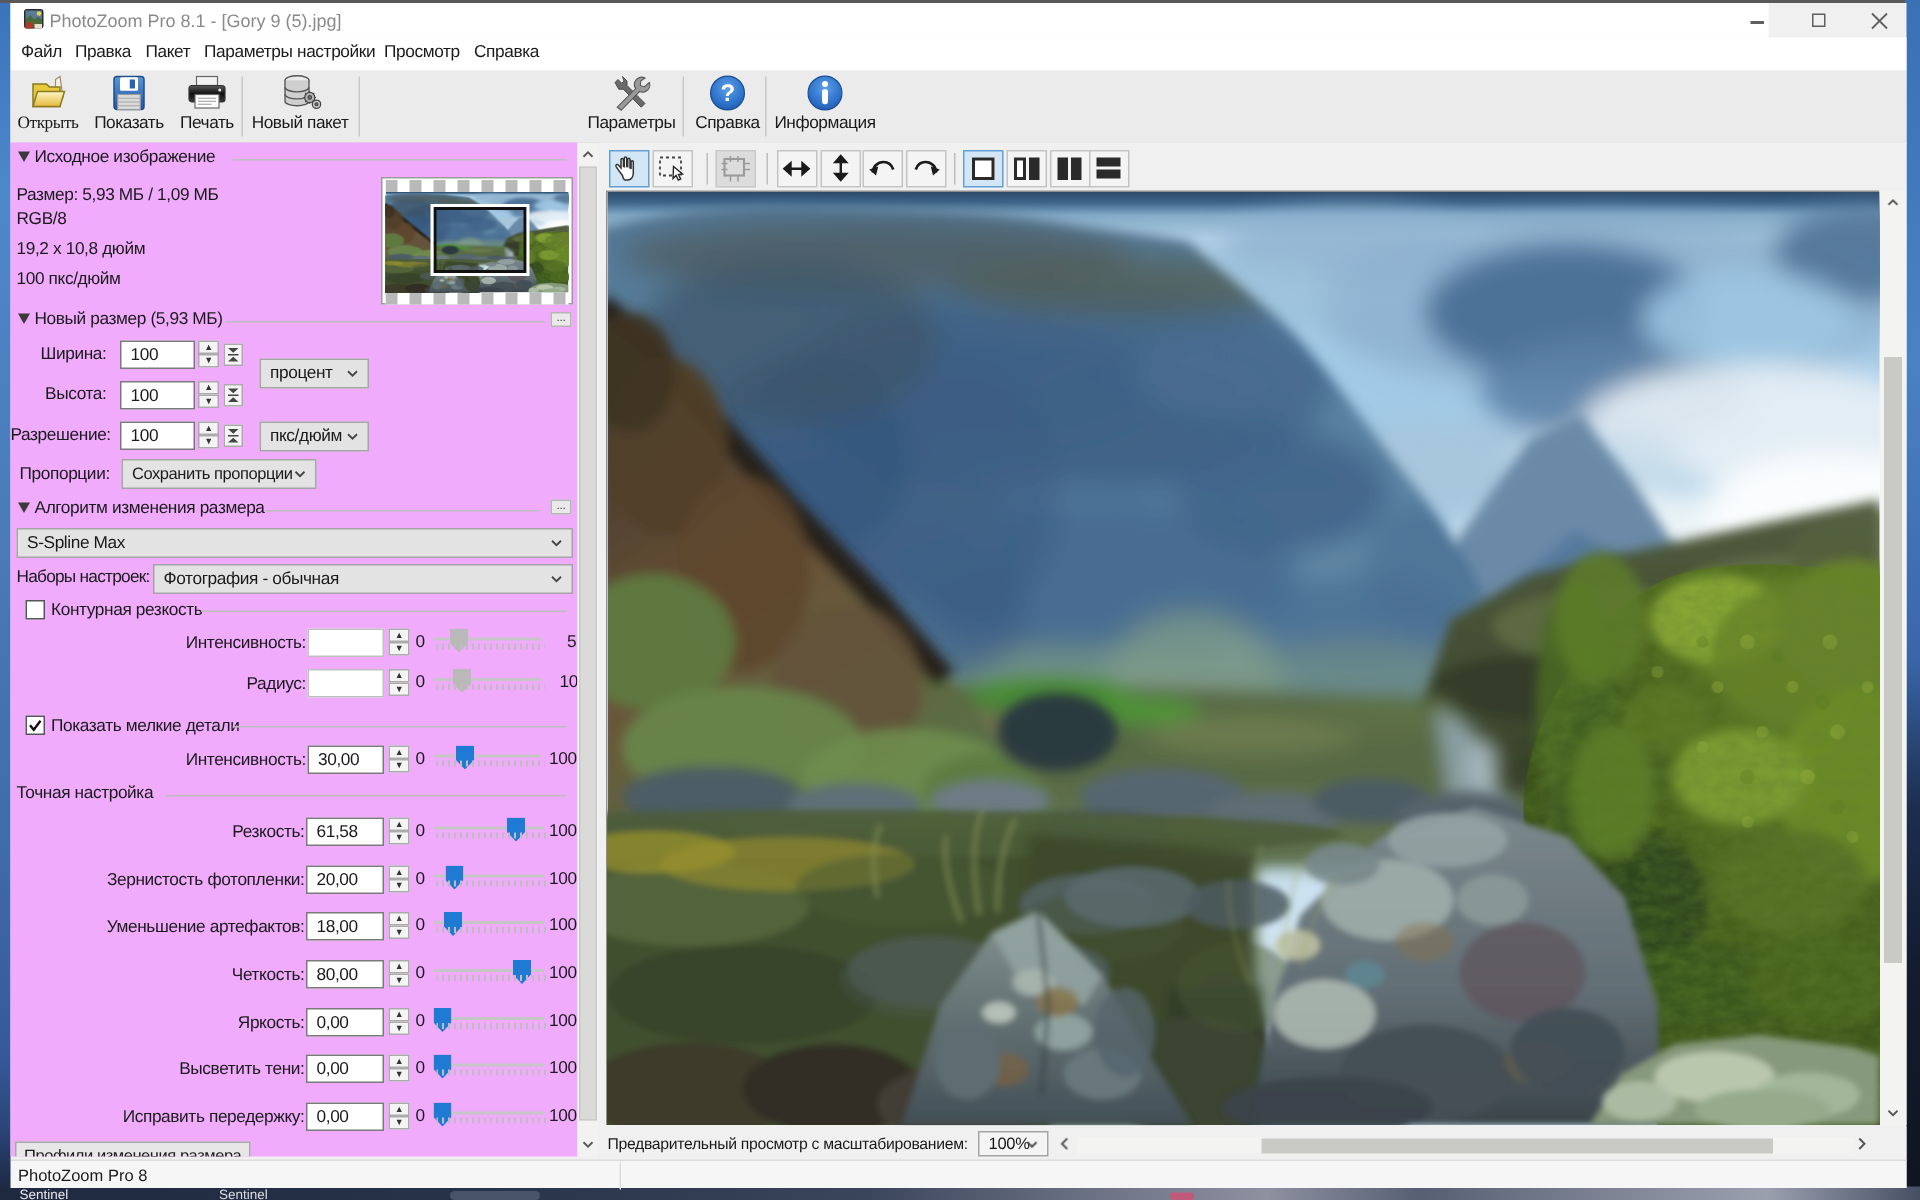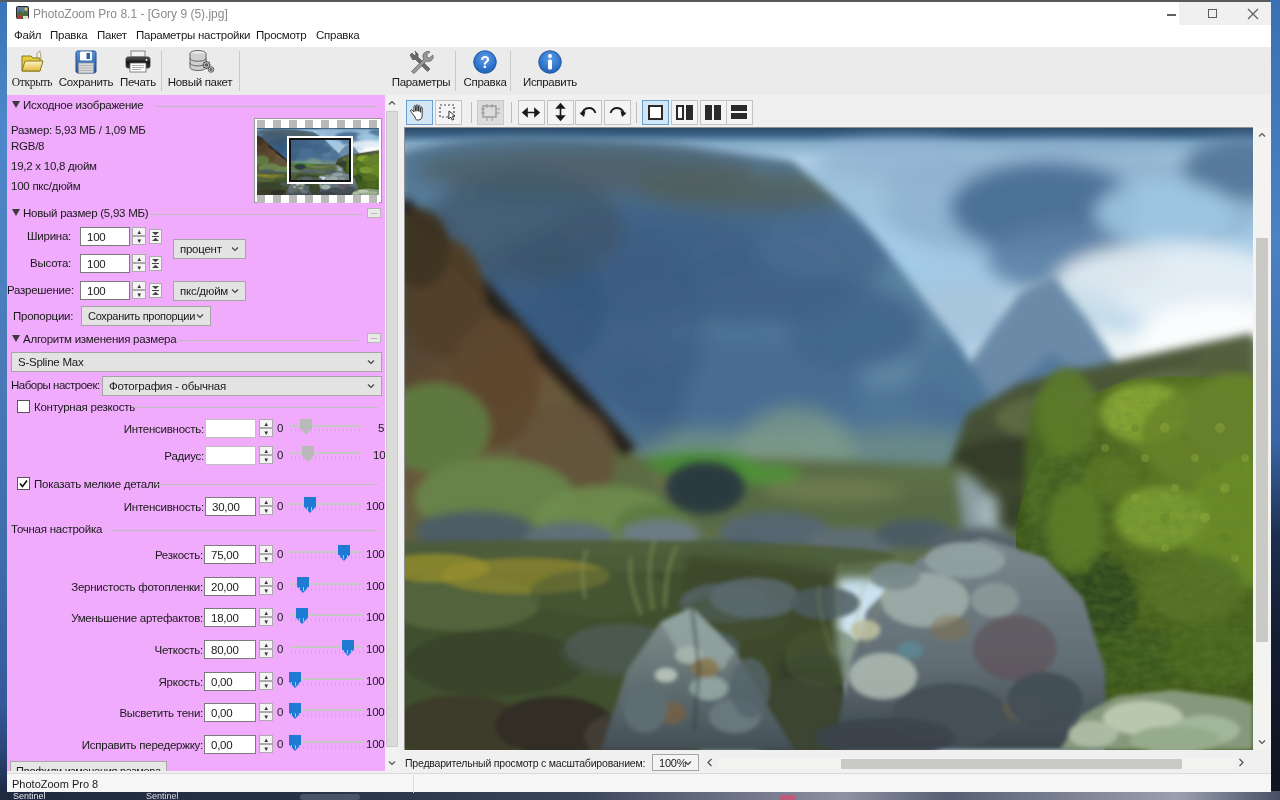--- a/index.html
+++ b/index.html
@@ -377,21 +377,21 @@
         <span class="lbl">Открыть</span>
       </div>
       <div class="tbtn" style="left:48px;width:62px;">
         <svg class="ic" width="26" height="26" viewBox="0 0 26 26">
           <path d="M3 4c0-1 .7-2 2-2h16c1.3 0 2 1 2 2v18c0 1-.7 2-2 2H5c-1.3 0-2-1-2-2z" fill="url(#flopg)" stroke="#1c4e8a" stroke-width="1"></path>
           <rect x="7" y="2.5" width="12" height="9" rx="1" fill="#fff"></rect>
           <rect x="13.5" y="4" width="3.5" height="6" fill="#2a62b0"></rect>
           <path d="M5.5 14h15v10h-15z" fill="#d9d9d9" stroke="#9a9a9a" stroke-width=".7"></path>
           <path d="M5.5 16.5h15M5.5 19h15M5.5 21.5h15" stroke="#aaa" stroke-width=".8"></path>
         </svg>
-        <span class="lbl">Сохранить</span>
+        <span class="lbl">Показать</span>
       </div>
       <div class="tbtn" style="left:105px;width:52px;">
         <svg class="ic" width="28" height="26" viewBox="0 0 28 26">
           <rect x="7" y="2" width="14" height="6" fill="#f2f2f2" stroke="#666" stroke-width=".8"></rect>
           <path d="M4 8h20c1 0 2 .8 2 2v7c0 1.2-1 2-2 2H4c-1 0-2-.8-2-2v-7c0-1.2 1-2 2-2z" fill="url(#prng)" stroke="#333" stroke-width=".8"></path>
           <rect x="6" y="14" width="16" height="9" fill="#fff" stroke="#666" stroke-width=".8"></rect>
           <path d="M8 16.5h12M8 18.5h12M8 20.5h9" stroke="#999" stroke-width=".8"></path>
           <circle cx="22.5" cy="11" r="1" fill="#e8e8e8"></circle>
         </svg>
         <span class="lbl">Печать</span>
@@ -430,21 +430,21 @@
         </svg>
         <span class="lbl">Справка</span>
       </div>
       <div class="tsep" style="left:503px;"></div>
       <div class="tbtn" style="left:508px;width:70px;">
         <svg class="ic" width="26" height="26" viewBox="0 0 26 26">
           <circle cx="13" cy="13" r="11.3" fill="url(#bluebg)" stroke="#1a4f94" stroke-width=".8"></circle>
           <circle cx="13" cy="7" r="2" fill="#fff"></circle>
           <rect x="11" y="10.5" width="4" height="10" rx="1.6" fill="#fff"></rect>
         </svg>
-        <span class="lbl">Исправить</span>
+        <span class="lbl">Информация</span>
       </div>
       <svg width="0" height="0">
           <defs>
         <linearGradient id="foldg" x1="0" y1="0" x2="0" y2="1">
               <stop offset="0" stop-color="#fdf6c8"></stop>
               <stop offset="1" stop-color="#e3b93a"></stop>
             </linearGradient>
         <linearGradient id="flopg" x1="0" y1="0" x2="0" y2="1">
               <stop offset="0" stop-color="#5b95d6"></stop>
               <stop offset="1" stop-color="#2456a0"></stop>
@@ -577,21 +577,21 @@
           <div class="d">▼</div>
         </div>
       <div class="zero" style="left:270px;top:405px;">0</div>
       <div class="track" style="left:282px;top:408px;width:72px;"></div>
       <div class="thumbb blue" style="left:297px;top:402px;"></div>
       <div class="ticks" style="left:284px;top:412px;width:72px;"></div>
       <div class="zero" style="left:359px;top:405px;">100</div>
       <span class="hdr" style="left:4px;top:428px;">Точная настройка</span>
       <div class="hline" style="left:103px;top:435px;width:268px;"></div>
       <div class="lab r" style="left:97px;top:454px;width:99px;">Резкость:</div>
-      <div class="inp" style="left:197px;top:450px;width:52px;height:19px;">75,00</div>
+      <div class="inp" style="left:197px;top:450px;width:52px;height:19px;">61,58</div>
       <div class="spin" style="left:252px;top:450px;">
           <div class="u">▲</div>
           <div class="d">▼</div>
         </div>
       <div class="zero" style="left:270px;top:453px;">0</div>
       <div class="track" style="left:282px;top:456px;width:74px;"></div>
       <div class="thumbb blue" style="left:331px;top:450px;"></div>
       <div class="ticks" style="left:284px;top:460px;width:74px;"></div>
       <div class="zero" style="left:359px;top:453px;">100</div>
       <div class="lab r" style="left:57px;top:486px;width:139px;">Зернистость фотопленки:</div>

